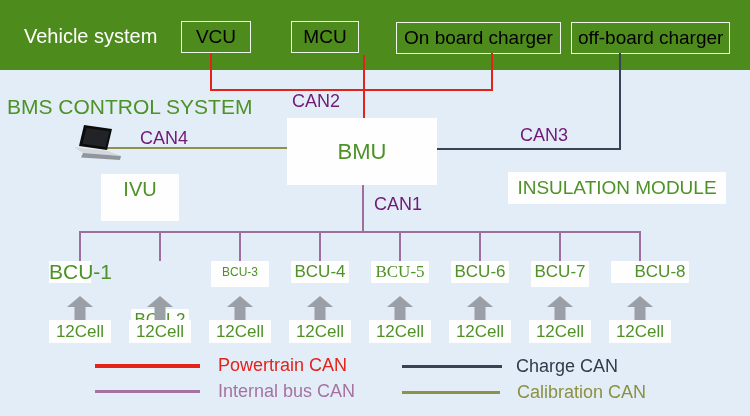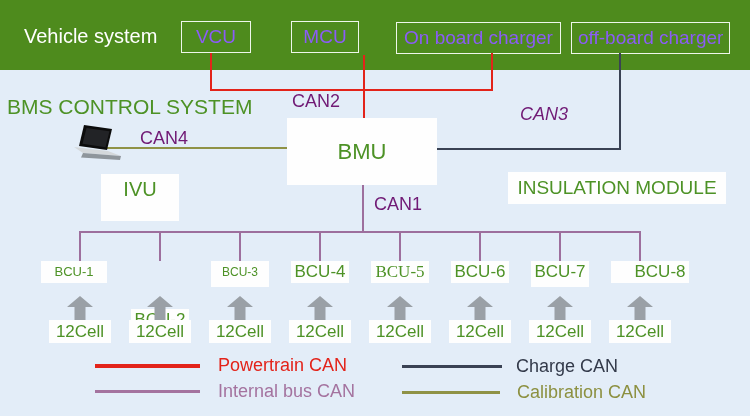--- a/index.html
+++ b/index.html
@@ -6,21 +6,21 @@
   body{font-family:"Liberation Sans", sans-serif;}
   #stage{
     position:relative;width:750px;height:416px;overflow:hidden;
     background:#e3edf8;
   }
   
   .banner{position:absolute;left:0;top:0;width:750px;height:70px;background:#4e8b1d;z-index:1;}
   .banner-title{position:absolute;left:24px;top:25px;color:#ffffff;font-size:20px;z-index:2;}
   .banner-box{
     position:absolute;top:21px;height:30px;border:1px solid #eef6ea;
-    color:#8b5cf6;font-size:19px;text-align:center;line-height:30px;z-index:2;
+    color:#000000;font-size:19px;text-align:center;line-height:30px;z-index:2;
     white-space:nowrap;padding:0 6px;box-sizing:content-box;
   }
   
   .line{position:absolute;z-index:2;}
   .red{background:#e3231a;}
   .dark{background:#3a4254;}
   .olive{background:#8f9246;}
   .purple{background:#9d6f9d;}
   
   .wbox{
@@ -66,36 +66,36 @@
   <div class="line purple" style="left:159px;top:231px;width:2px;height:30px;"></div>
   <div class="line purple" style="left:239px;top:231px;width:2px;height:30px;"></div>
   <div class="line purple" style="left:319px;top:231px;width:2px;height:30px;"></div>
   <div class="line purple" style="left:399px;top:231px;width:2px;height:30px;"></div>
   <div class="line purple" style="left:479px;top:231px;width:2px;height:30px;"></div>
   <div class="line purple" style="left:559px;top:231px;width:2px;height:30px;"></div>
   <div class="line purple" style="left:639px;top:231px;width:2px;height:30px;"></div>
 
   <div class="sys-title">BMS CONTROL SYSTEM</div>
   <div class="glabel" style="left:292px;top:91px;">CAN2</div>
-  <div class="glabel" style="left:520px;top:104px;font-style:italic;">CAN3</div>
+  <div class="glabel" style="left:520px;top:125px;">CAN3</div>
   <div class="glabel" style="left:140px;top:128px;">CAN4</div>
   <div class="glabel" style="left:374px;top:194px;">CAN1</div>
 
   <svg class="icon" style="left:70px;top:124px;" width="58" height="42" viewBox="0 0 58 42">
     <polygon points="14,1 42,5 37,26 9,22" fill="#0c0c0c"></polygon>
     <polygon points="16.5,4 39.5,7.3 35.5,23.2 12.5,19.8" fill="#222326"></polygon>
     <polygon points="4,23 38,27 51,32 13,29" fill="#d4d8db"></polygon>
     <polygon points="13,29 51,32 50,36 11,33.5" fill="#8f969c"></polygon>
   </svg>
 
   <div class="wbox" style="left:287px;top:118px;width:150px;height:67px;font-size:22px;line-height:67px;">BMU</div>
   <div class="wbox" style="left:95px;top:174px;width:78px;height:47px;font-size:20px;line-height:31px;margin-left:6px;">IVU</div>
   <div class="wbox" style="left:508px;top:172px;width:218px;height:32px;font-size:19px;line-height:32px;">INSULATION MODULE</div>
 
-  <div class="wbox" style="left:41px;top:261px;width:66px;height:22px;font-size:13px;line-height:22px;">BCU-1</div>
+  <div class="wbox" style="left:49px;top:261px;width:42px;height:22px;font-size:21px;line-height:22px;">BCU-1</div>
   <div class="wbox" style="left:131px;top:261px;width:58px;height:22px;font-size:17px;line-height:22px;margin-top:48px;">BCU-2</div>
   <div class="wbox" style="left:211px;top:261px;width:58px;height:26px;font-size:12px;line-height:22px;">BCU-3</div>
   <div class="wbox" style="left:291px;top:261px;width:58px;height:22px;font-size:17px;line-height:22px;">BCU-4</div>
   <div class="wbox" style="left:371px;top:261px;width:58px;height:22px;font-size:17px;line-height:22px;font-family:Liberation Serif, serif;">BCU-5</div>
   <div class="wbox" style="left:451px;top:261px;width:58px;height:22px;font-size:17px;line-height:22px;">BCU-6</div>
   <div class="wbox" style="left:531px;top:261px;width:58px;height:26px;font-size:17px;line-height:22px;">BCU-7</div>
   <div class="wbox" style="left:611px;top:261px;width:58px;height:22px;font-size:17px;line-height:22px;padding-left:20px;">BCU-8</div>
 
   <svg class="icon" style="left:67px;top:296px;" width="26" height="24" viewBox="0 0 26 24">
       <polygon points="13,0 26,11 18.5,11 18.5,24 7.5,24 7.5,11 0,11" fill="#9aa0a6"></polygon>

